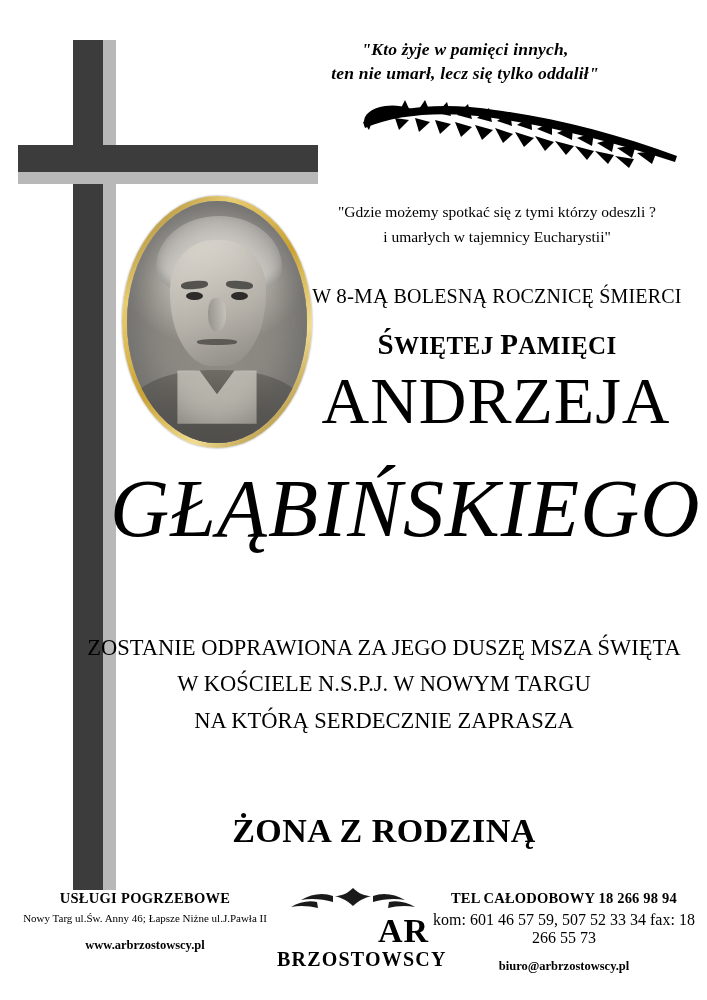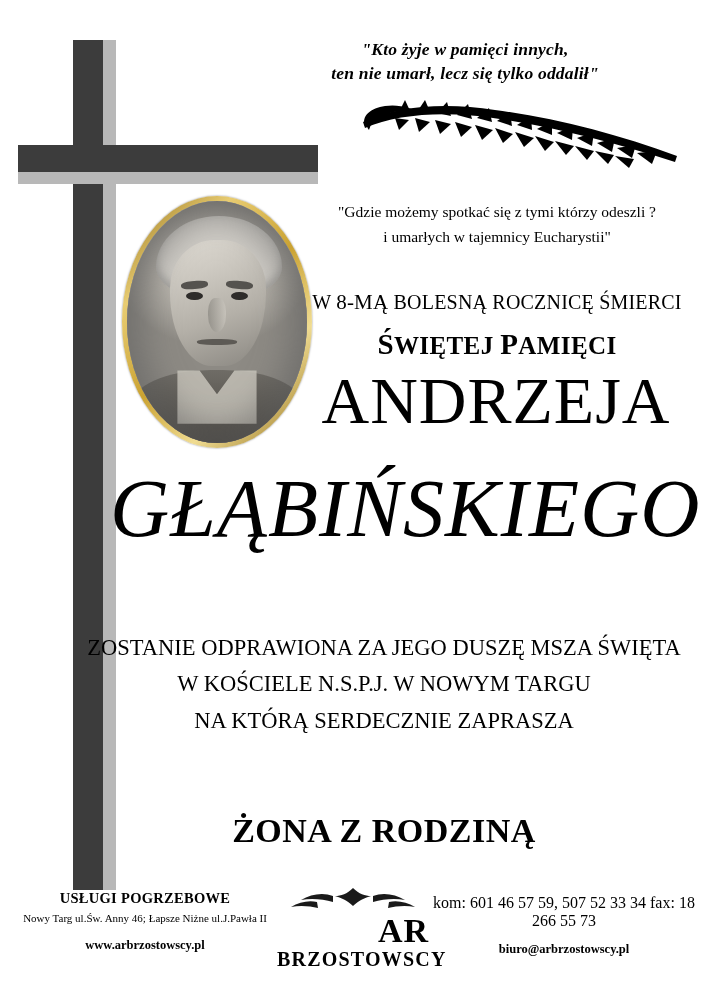--- a/index.html
+++ b/index.html
@@ -186,21 +186,21 @@
     top: 200px;
     width: 382px;
     text-align: center;
     font-size: 15.5px;
     line-height: 1.6;
   }
 
   #anniversary-line {
     position: absolute;
     left: 306px;
-    top: 290px;
+    top: 284px;
     width: 382px;
     text-align: center;
     font-size: 20px;
     letter-spacing: 0.2px;
     white-space: nowrap;
   }
   #anniversary-line .big { font-size: 21px; }
 
   #memory-line {
     position: absolute;
@@ -452,17 +452,18 @@
         <path d="M90 10 C 100 6, 112 8, 122 14 C 112 12, 100 13, 90 16 Z"></path>
         <path d="M34 16 C 26 14, 16 16, 8 21 C 17 19, 27 20, 35 22 Z"></path>
         <path d="M106 16 C 114 14, 124 16, 132 21 C 123 19, 113 20, 105 22 Z"></path>
       </g>
     </svg>
     <div class="logo-ar">AR</div>
     <div class="logo-name">BRZOSTOWSCY</div>
   </div>
 
   <div id="footer-right">
+    <div class="fr-title">TEL CAŁODOBOWY 18 266 98 94</div>
     <div class="fr-sub">kom: 601 46 57 59, 507 52 33 34 fax: 18 266 55 73</div>
     <div class="fr-mail">biuro@arbrzostowscy.pl</div>
   </div>
 
 </div>
 
 </body></html>

